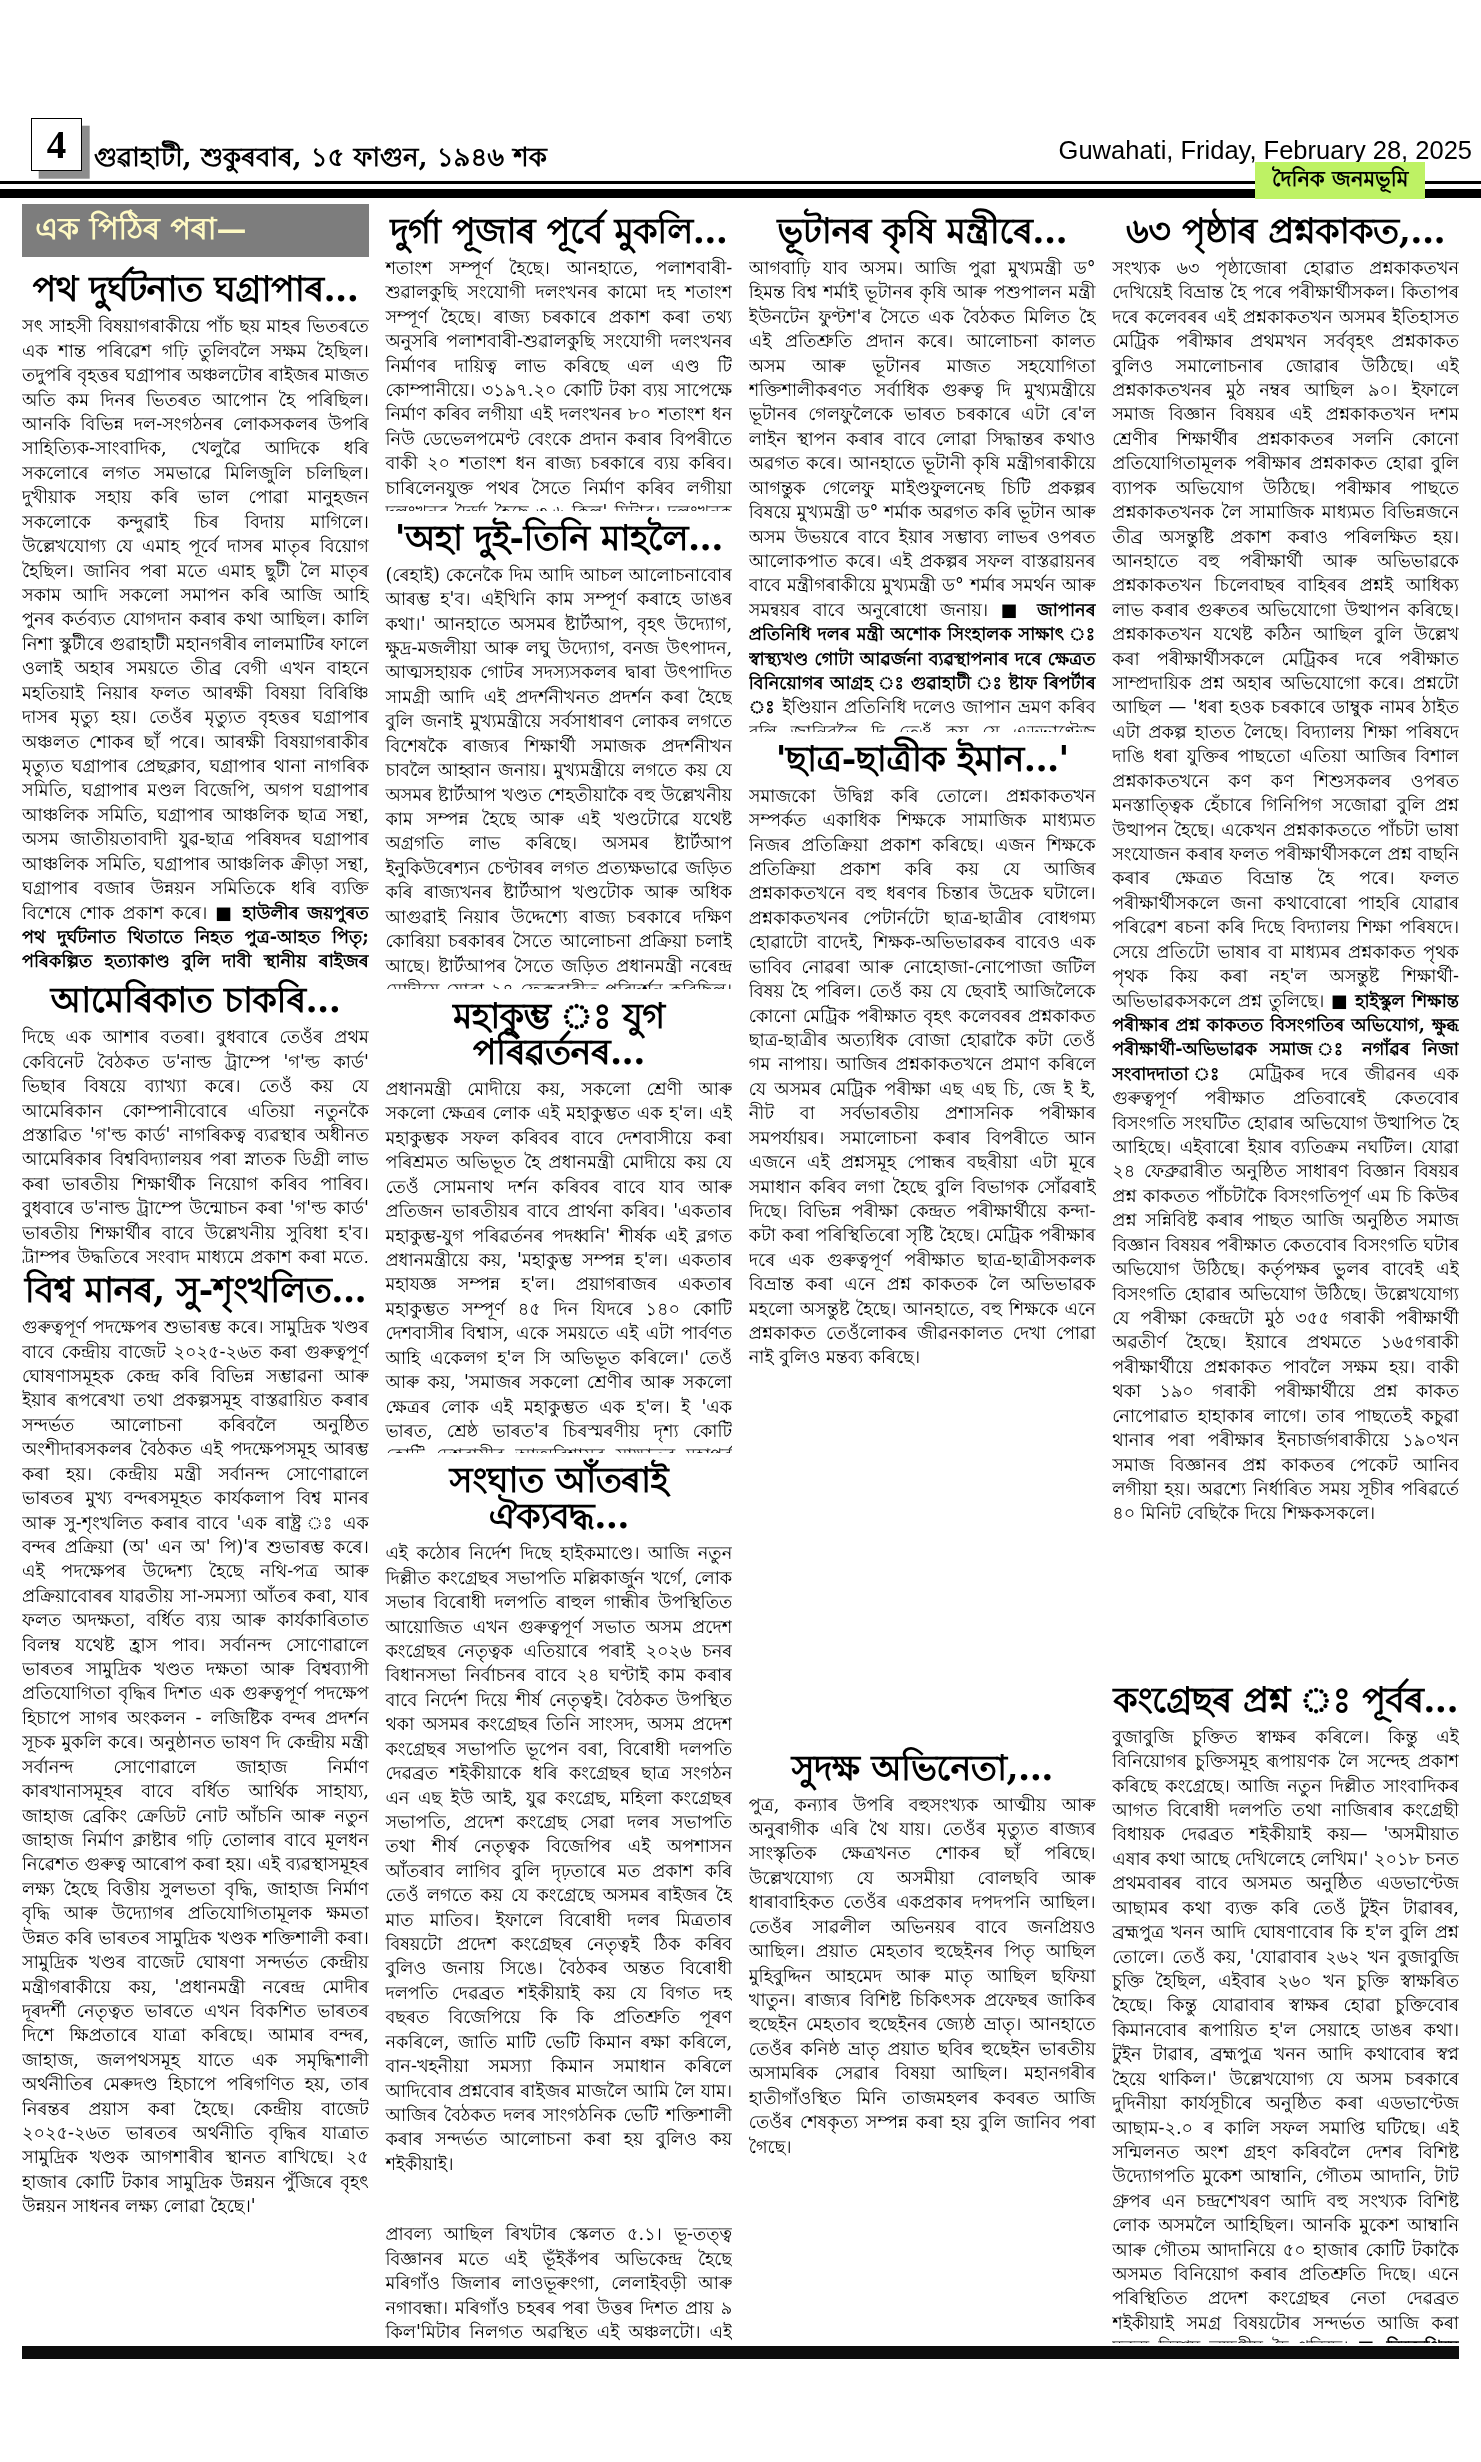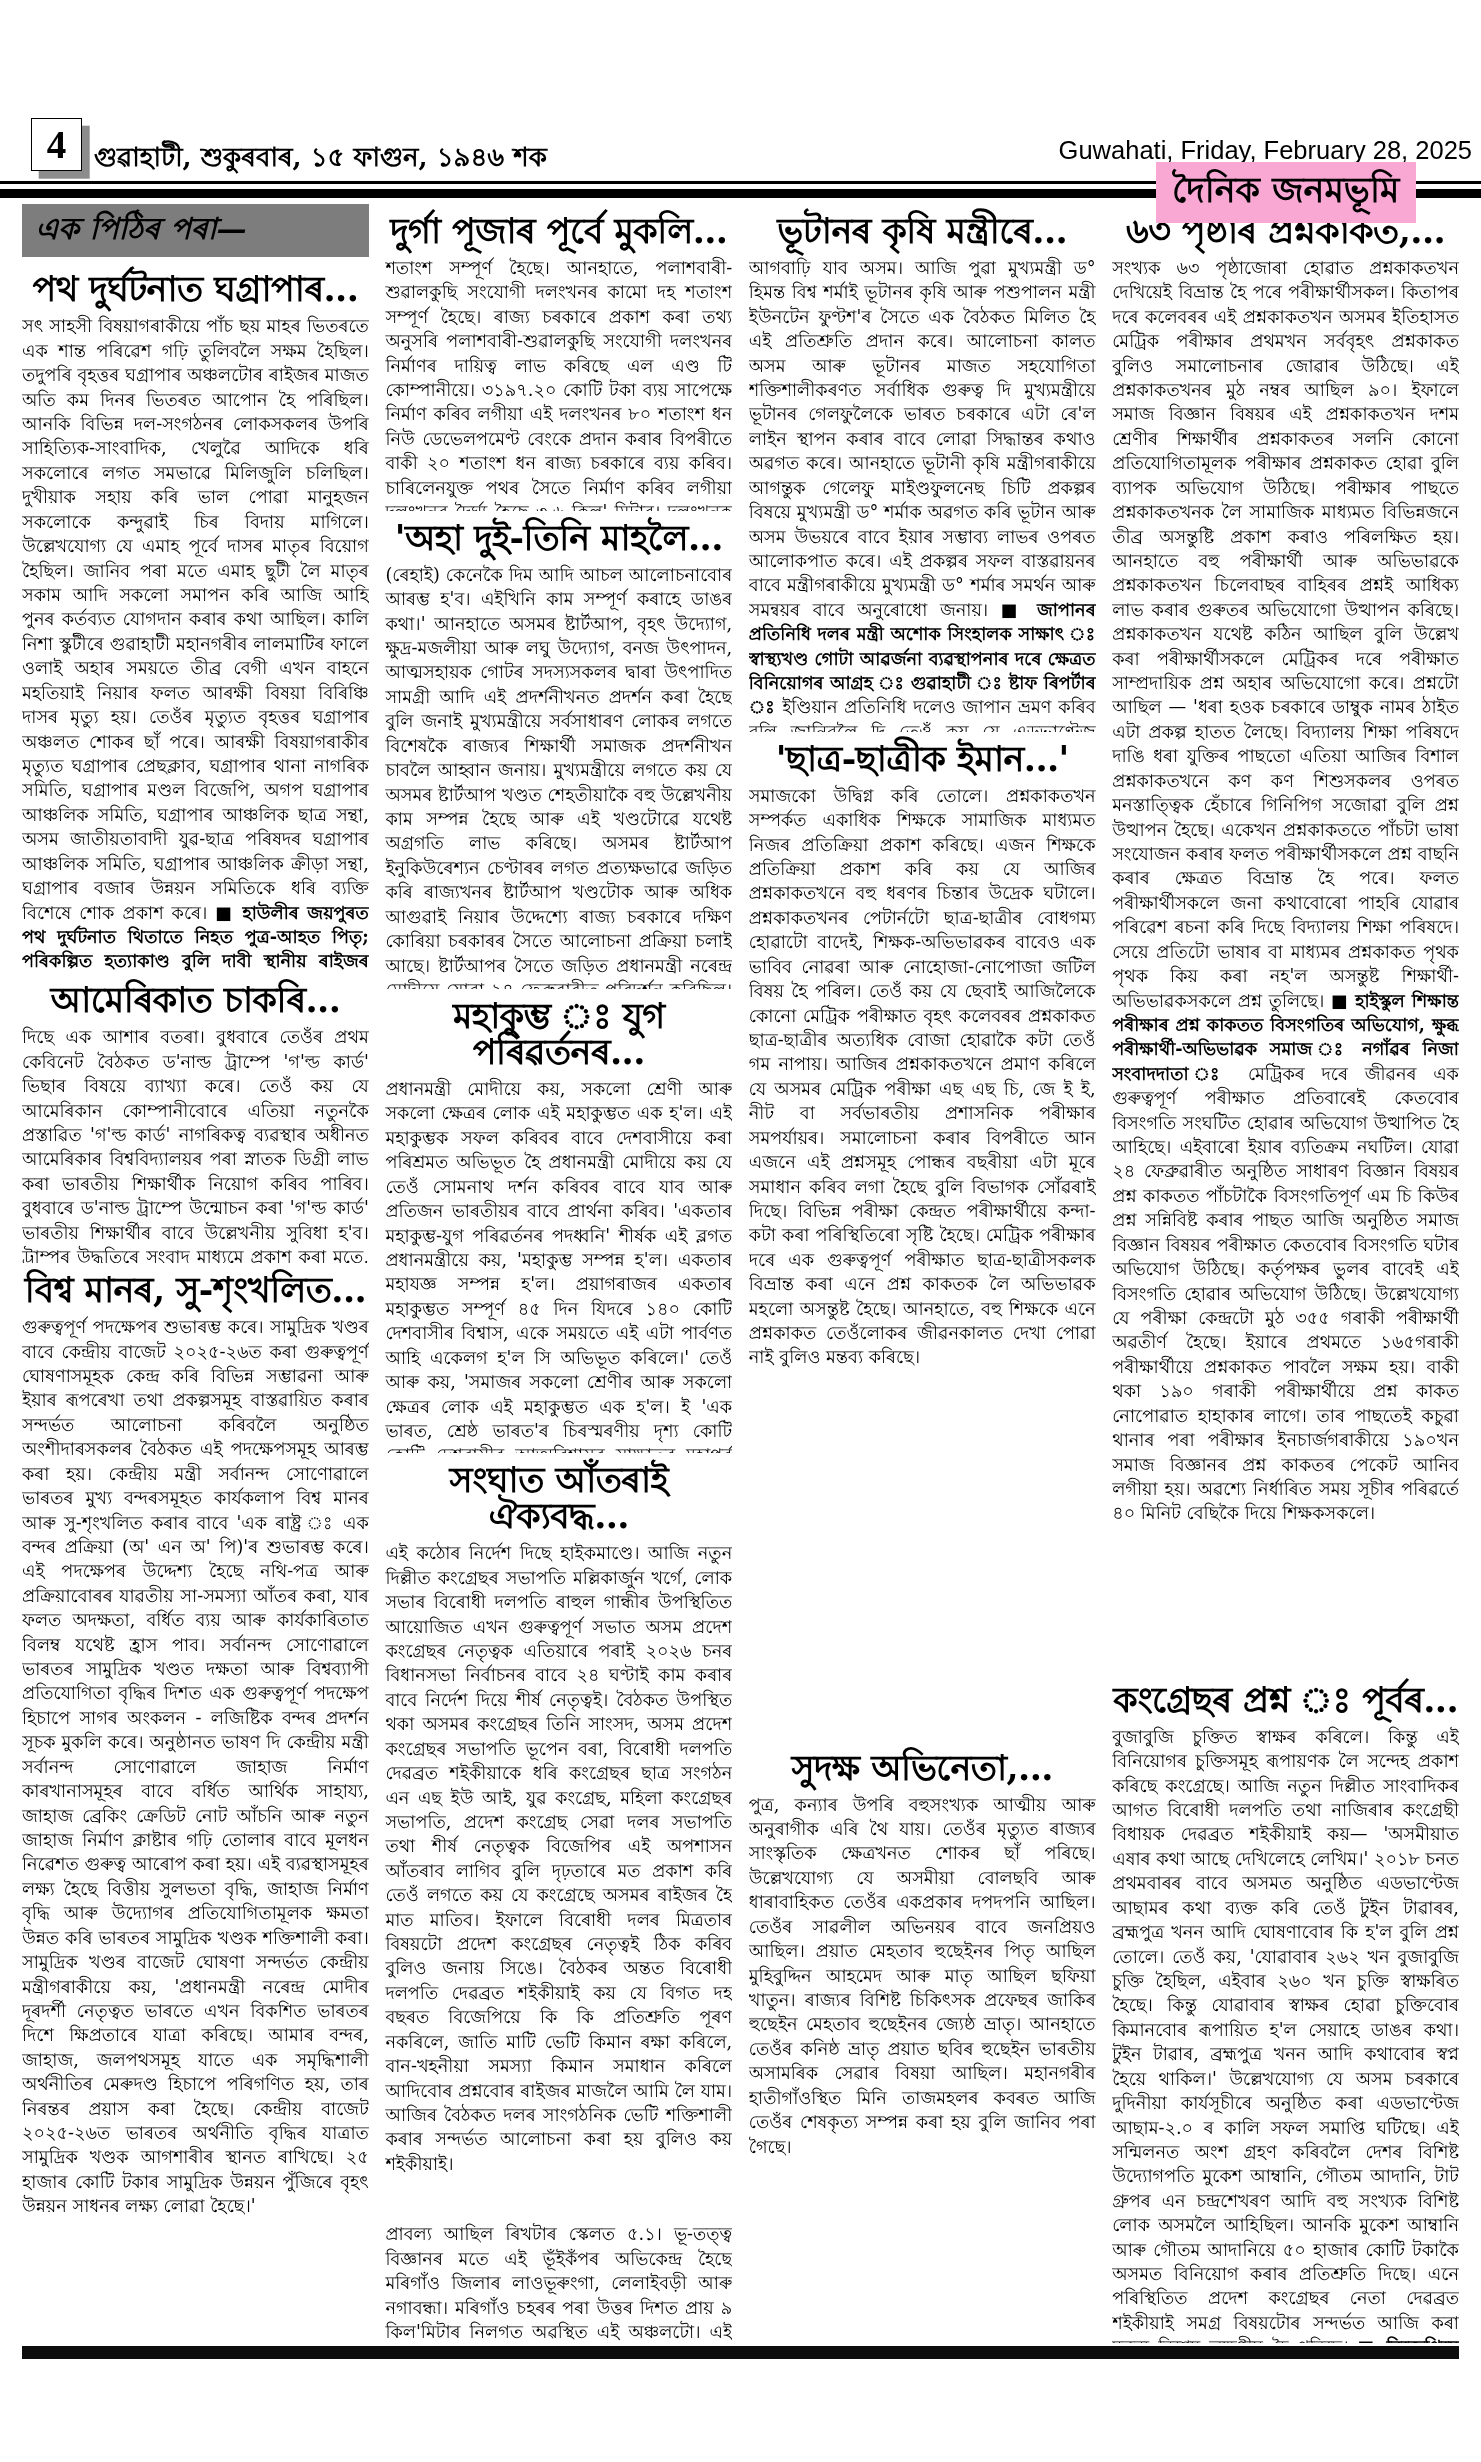--- a/index.html
+++ b/index.html
@@ -9,27 +9,27 @@
   #pageno-box{position:absolute;left:31px;top:118px;width:49px;height:51px;background:#fff;
         border:1.7px solid #000;box-shadow:7.7px 7.7px 0 #8c8c8c;display:flex;align-items:center;justify-content:center;
         font-family:"Liberation Serif",serif;font-size:39px;font-weight:bold;}
   #dateline-as{position:absolute;left:94px;top:137px;font-size:26px;font-weight:bold;white-space:nowrap;}
   #dateline-en{position:absolute;right:10px;top:136px;font-size:25.5px;font-weight:normal;
         font-family:"Liberation Sans",sans-serif;white-space:nowrap;}
   #rules{position:absolute;left:0;top:181px;width:1482px;}
   #rules .thin{height:3.3px;background:#000;}
   #rules .gap{height:4.4px;background:#fff;}
   #rules .thick{height:8.9px;background:#000;}
-  #masthead{position:absolute;right:66px;top:162px;z-index:2;background:#f9a8d4;padding:1.1px 16.6px;
-        font-size:35px;font-weight:bold;white-space:nowrap;}
+  #masthead{position:absolute;right:57px;top:162px;z-index:2;background:#bef264;padding:1.1px 16.6px;
+        font-size:21px;font-weight:bold;white-space:nowrap;}
   
   #columns{position:absolute;left:22px;top:204px;width:1437px;height:2139px;
         display:grid;grid-template-columns:repeat(4,1fr);column-gap:16.6px;}
   .col{display:flex;flex-direction:column;overflow:hidden;min-width:0;}
-  .kicker-box{background:#7d7d7d;color:#000000;font-size:30px;font-weight:bold;font-style:italic;
+  .kicker-box{background:#7d7d7d;color:#fef9c3;font-size:30px;font-weight:bold;
         padding:4.4px 13.3px;display:flex;align-items:center;height:53px;box-sizing:border-box;margin-bottom:5.5px;}
   .headline{font-size:35px;font-weight:bold;text-align:center;line-height:1.04;margin:8.9px 0 6.6px;
         letter-spacing:-0.6px;flex:0 0 auto;}
   .abody{font-size:17.7px;line-height:1.38;text-align:justify;overflow:hidden;flex:0 0 auto;
         word-break:break-word;}
   .abody.fill{flex:1 1 auto;}
   .seg-b{font-weight:bold;}
   
   #bottom-bar{position:absolute;left:22px;top:2346px;width:1437px;height:13.3px;background:#0d0d0d;}
 </style>

